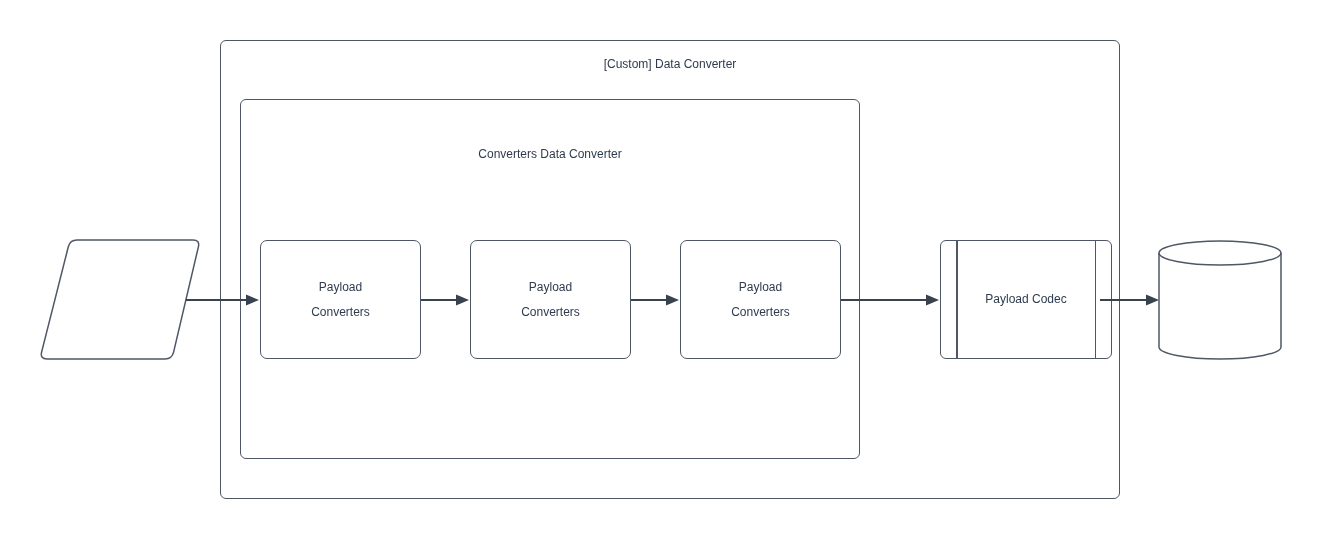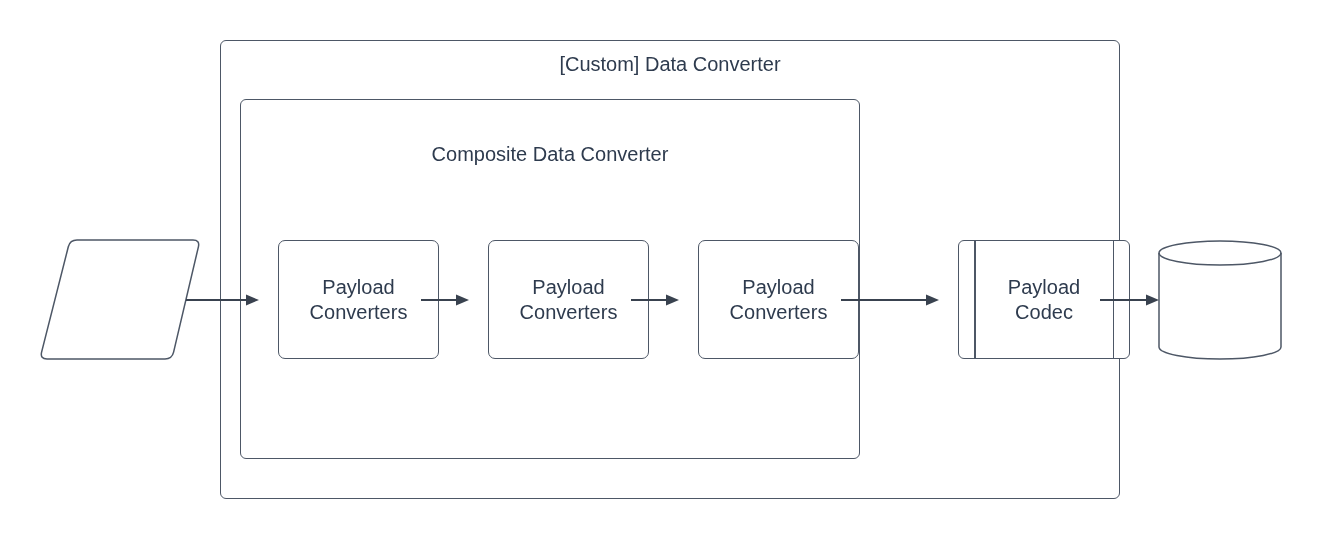--- a/index.html
+++ b/index.html
@@ -2,21 +2,21 @@
 <html><head>
 <meta charset="utf-8">
 <style>
   html, body { margin: 0; padding: 0; background: #ffffff; }
   .canvas {
     position: relative;
     width: 1320px;
     height: 540px;
     background: #ffffff;
     font-family: "Liberation Sans", sans-serif;
-    font-size: 20px;
+    font-size: 12px;
     color: #2e3b4e;
     overflow: hidden;
   }
   .container-box {
     position: absolute;
     box-sizing: border-box;
     border: 1.5px solid #4d5766;
     border-radius: 6px;
     background: transparent;
   }
@@ -33,21 +33,20 @@
     position: absolute;
     box-sizing: border-box;
     border: 1.5px solid #4d5766;
     border-radius: 7px;
     background: #ffffff;
     display: flex;
     align-items: center;
     justify-content: center;
     text-align: center;
     line-height: 25px;
-    margin-left: 18px;
   }
   .converter-1 { left: 260px; top: 240px; width: 161px; height: 119px; }
   .converter-2 { left: 470px; top: 240px; width: 161px; height: 119px; }
   .converter-3 { left: 680px; top: 240px; width: 161px; height: 119px; }
   .codec-box   { left: 940px; top: 240px; width: 172px; height: 119px; border-radius: 6px; }
   .wrap-100 { display: inline-block; width: 104px; }
   .wrap-80  { display: inline-block; width: 84px; }
   .vbar {
     position: absolute;
     top: 0; bottom: 0;
@@ -77,21 +76,21 @@
 </head>
 <body>
 
 <div class="canvas">
 
   <div class="container-box outer-box">
     <div class="container-title">[Custom] Data Converter</div>
   </div>
 
   <div class="container-box inner-box">
-    <div class="container-title">Composite Data Converter</div>
+    <div class="container-title">Converters Data Converter</div>
   </div>
 
   <div class="node converter-1">
     <span class="wrap-100">Payload Converters</span>
   </div>
   <div class="node converter-2">
     <span class="wrap-100">Payload Converters</span>
   </div>
   <div class="node converter-3">
     <span class="wrap-100">Payload Converters</span>

